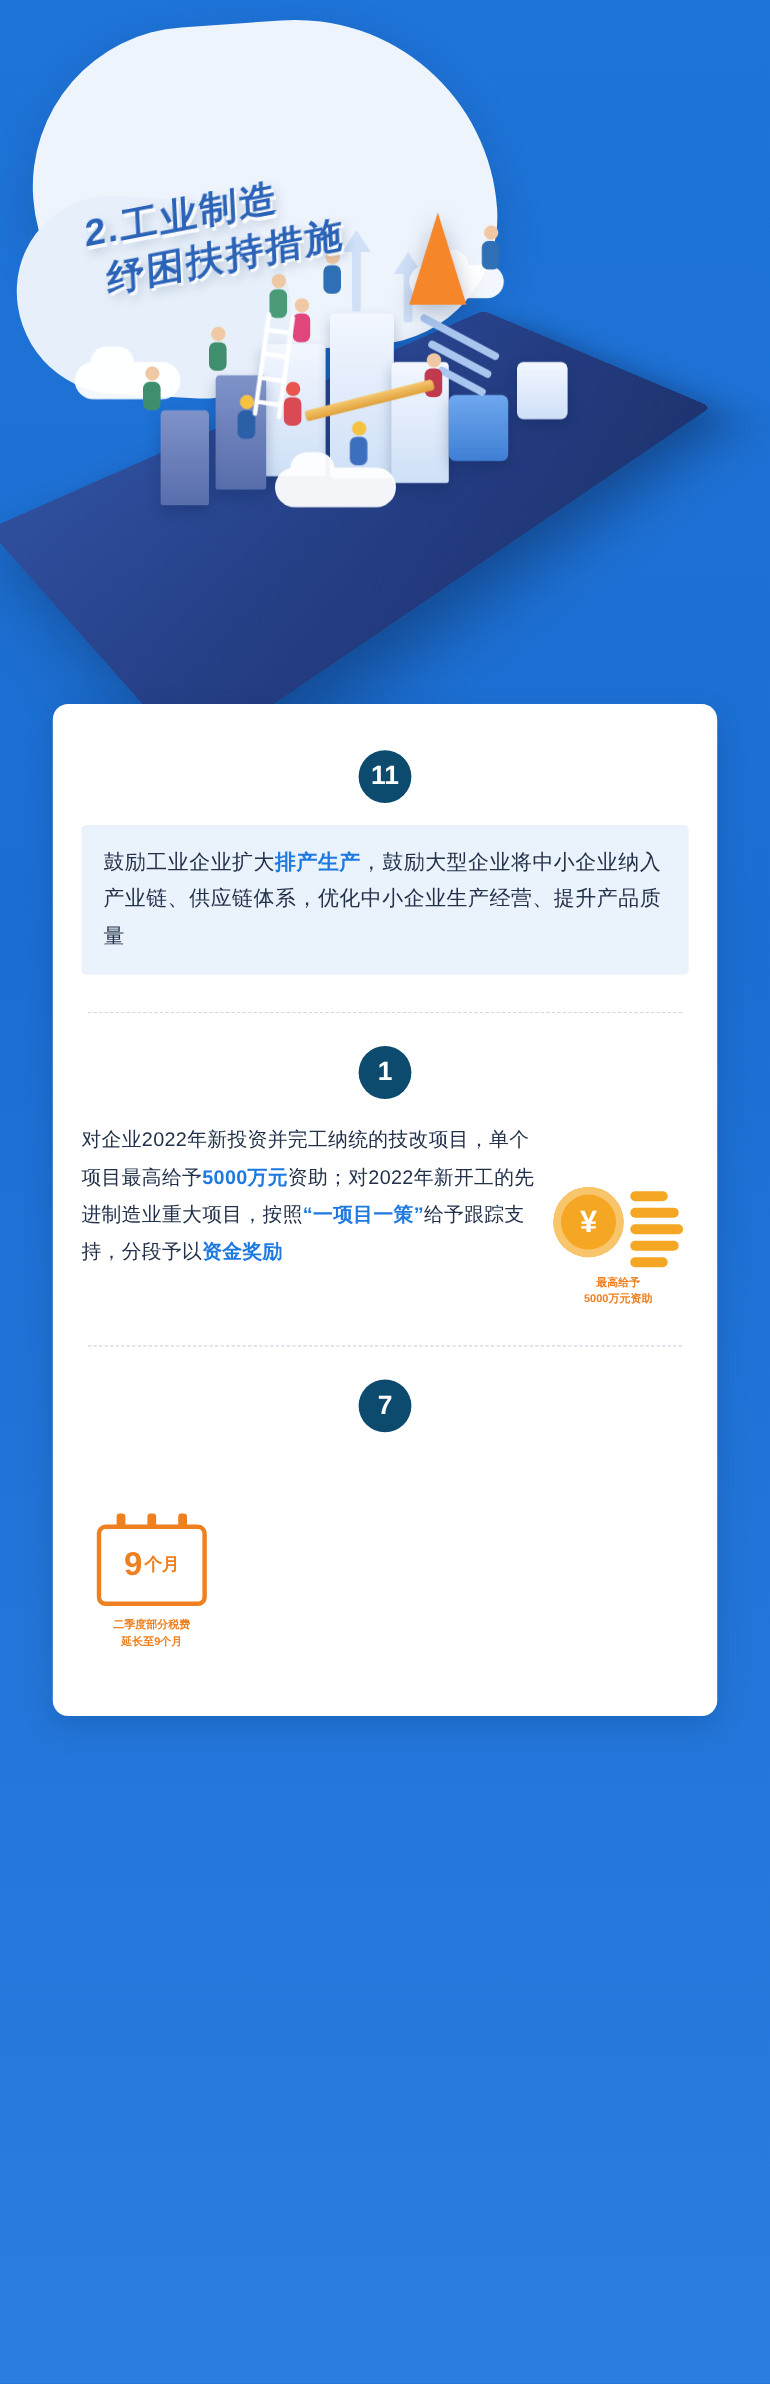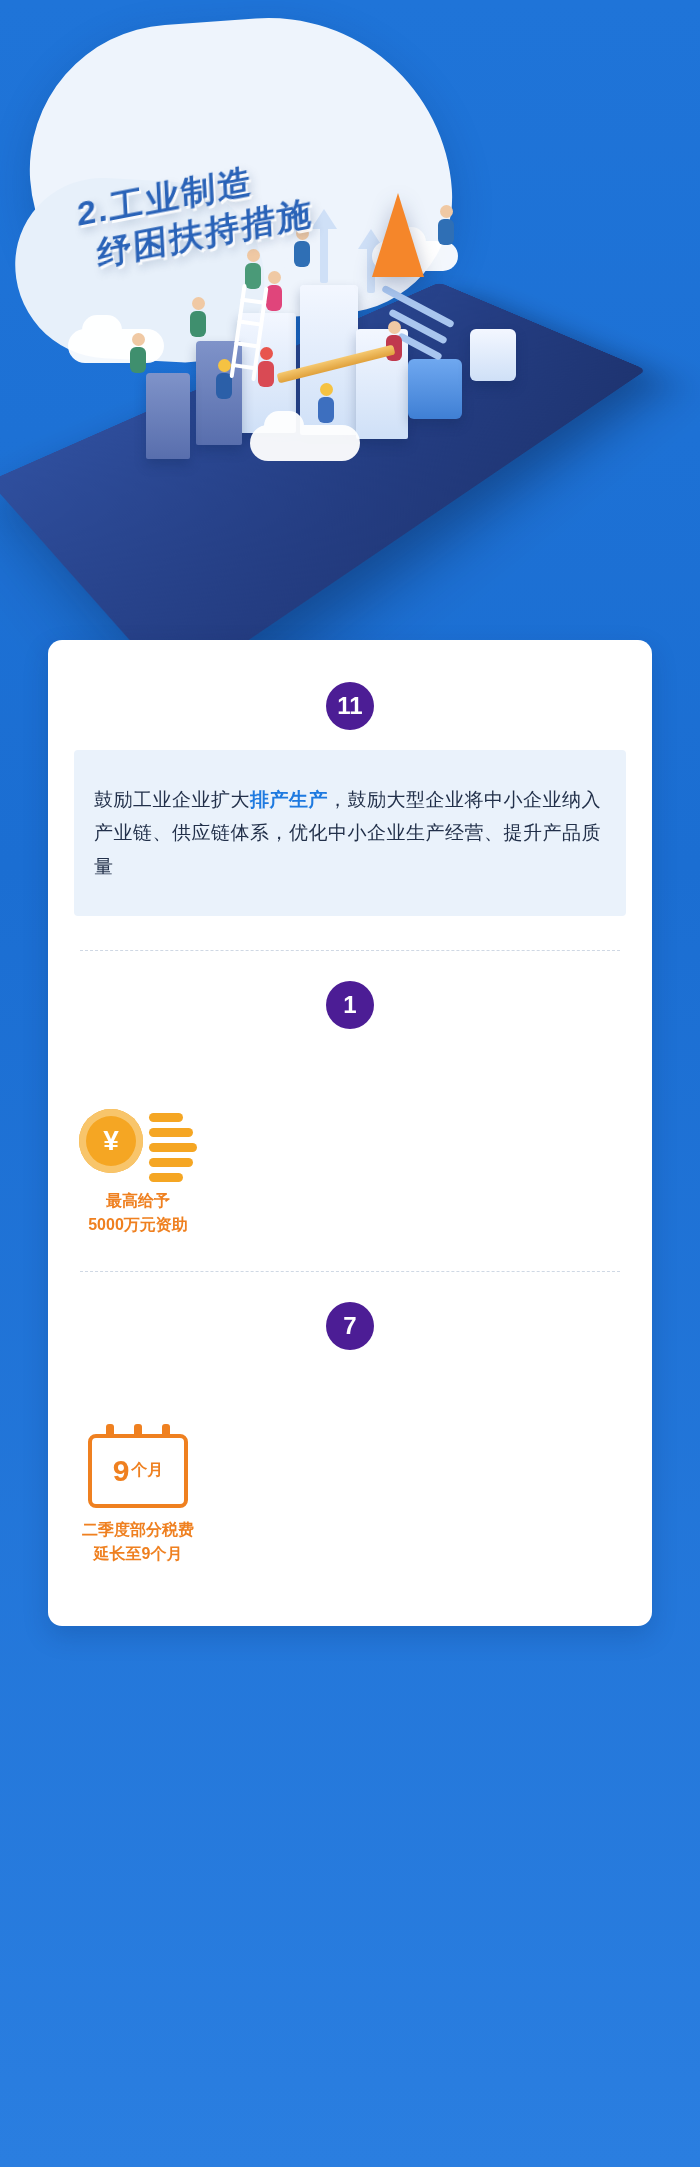--- a/index.html
+++ b/index.html
@@ -124,21 +124,21 @@
     z-index: 10;
     margin: 0 48px 60px 48px;
     background: #ffffff;
     border-radius: 14px;
     padding: 34px 26px 60px 26px;
     box-shadow: 0 10px 26px rgba(8,35,85,.18);
   }
   .badge {
     width: 48px; height: 48px;
     margin: 8px auto 20px auto;
-    background: #4c1d95;
+    background: #0c4a6e;
     color: #fff;
     border-radius: 50%;
     font-size: 24px;
     font-weight: bold;
     line-height: 48px;
     text-align: center;
     letter-spacing: 0;
   }
   .sec-title {
     background: #eaf2fb;
@@ -146,21 +146,21 @@
     font-size: 19px;
     font-weight: bold;
     text-align: center;
     padding: 13px 10px;
     border-radius: 4px;
     margin-bottom: 22px;
   }
   .para-box {
     background: #eaf2fb;
     border-radius: 4px;
-    padding: 33px 20px;
+    padding: 18px 20px;
     font-size: 19px;
     line-height: 1.75;
     color: #22304a;
     letter-spacing: .5px;
   }
   .body-row { display: flex; align-items: flex-start; gap: 10px; }
   .body-text {
     flex: 1 1 auto;
     font-size: 18px;
     line-height: 1.9;
@@ -168,21 +168,21 @@
     letter-spacing: .3px;
   }
   .hl { color: #1e7ae0; font-weight: bold; }
   .side {
     flex: 0 0 128px;
     text-align: center;
     padding-top: 54px;
   }
   .side-cap {
     margin-top: 8px;
-    font-size: 16px;
+    font-size: 10px;
     line-height: 1.5;
     color: #ef8020;
     font-weight: bold;
   }
   .divider {
     border-top: 1px dashed #cfd8e4;
     margin: 34px 6px 30px 6px;
     height: 0;
   }
 
@@ -328,20 +328,23 @@
       <div class="para-box">
         <span>鼓励工业企业扩大</span><span class="hl">排产生产</span><span>，鼓励大型企业将中小企业纳入产业链、供应链体系，优化中小企业生产经营、提升产品质量</span>
       </div>
     </div>
 
     <div class="divider"></div>
 
     <div>
       <div class="badge">1</div>
       <div class="body-row">
+        <div class="body-text">
+          <span>对企业2022年新投资并完工纳统的技改项目，单个项目最高给予</span><span class="hl">5000万元</span><span>资助；对2022年新开工的先进制造业重大项目，按照</span><span class="hl">“一项目一策”</span><span>给予跟踪支持，分段予以</span><span class="hl">资金奖励</span>
+        </div>
         <div class="side">
           <div class="coins">
             <div class="coin-ring">¥</div>
             <div class="coin-bars">
               <i class="s"></i>
                 <i class="m"></i>
                 <i class="l"></i>
                 <i class="m"></i>
                 <i class="s"></i>
             </div>

